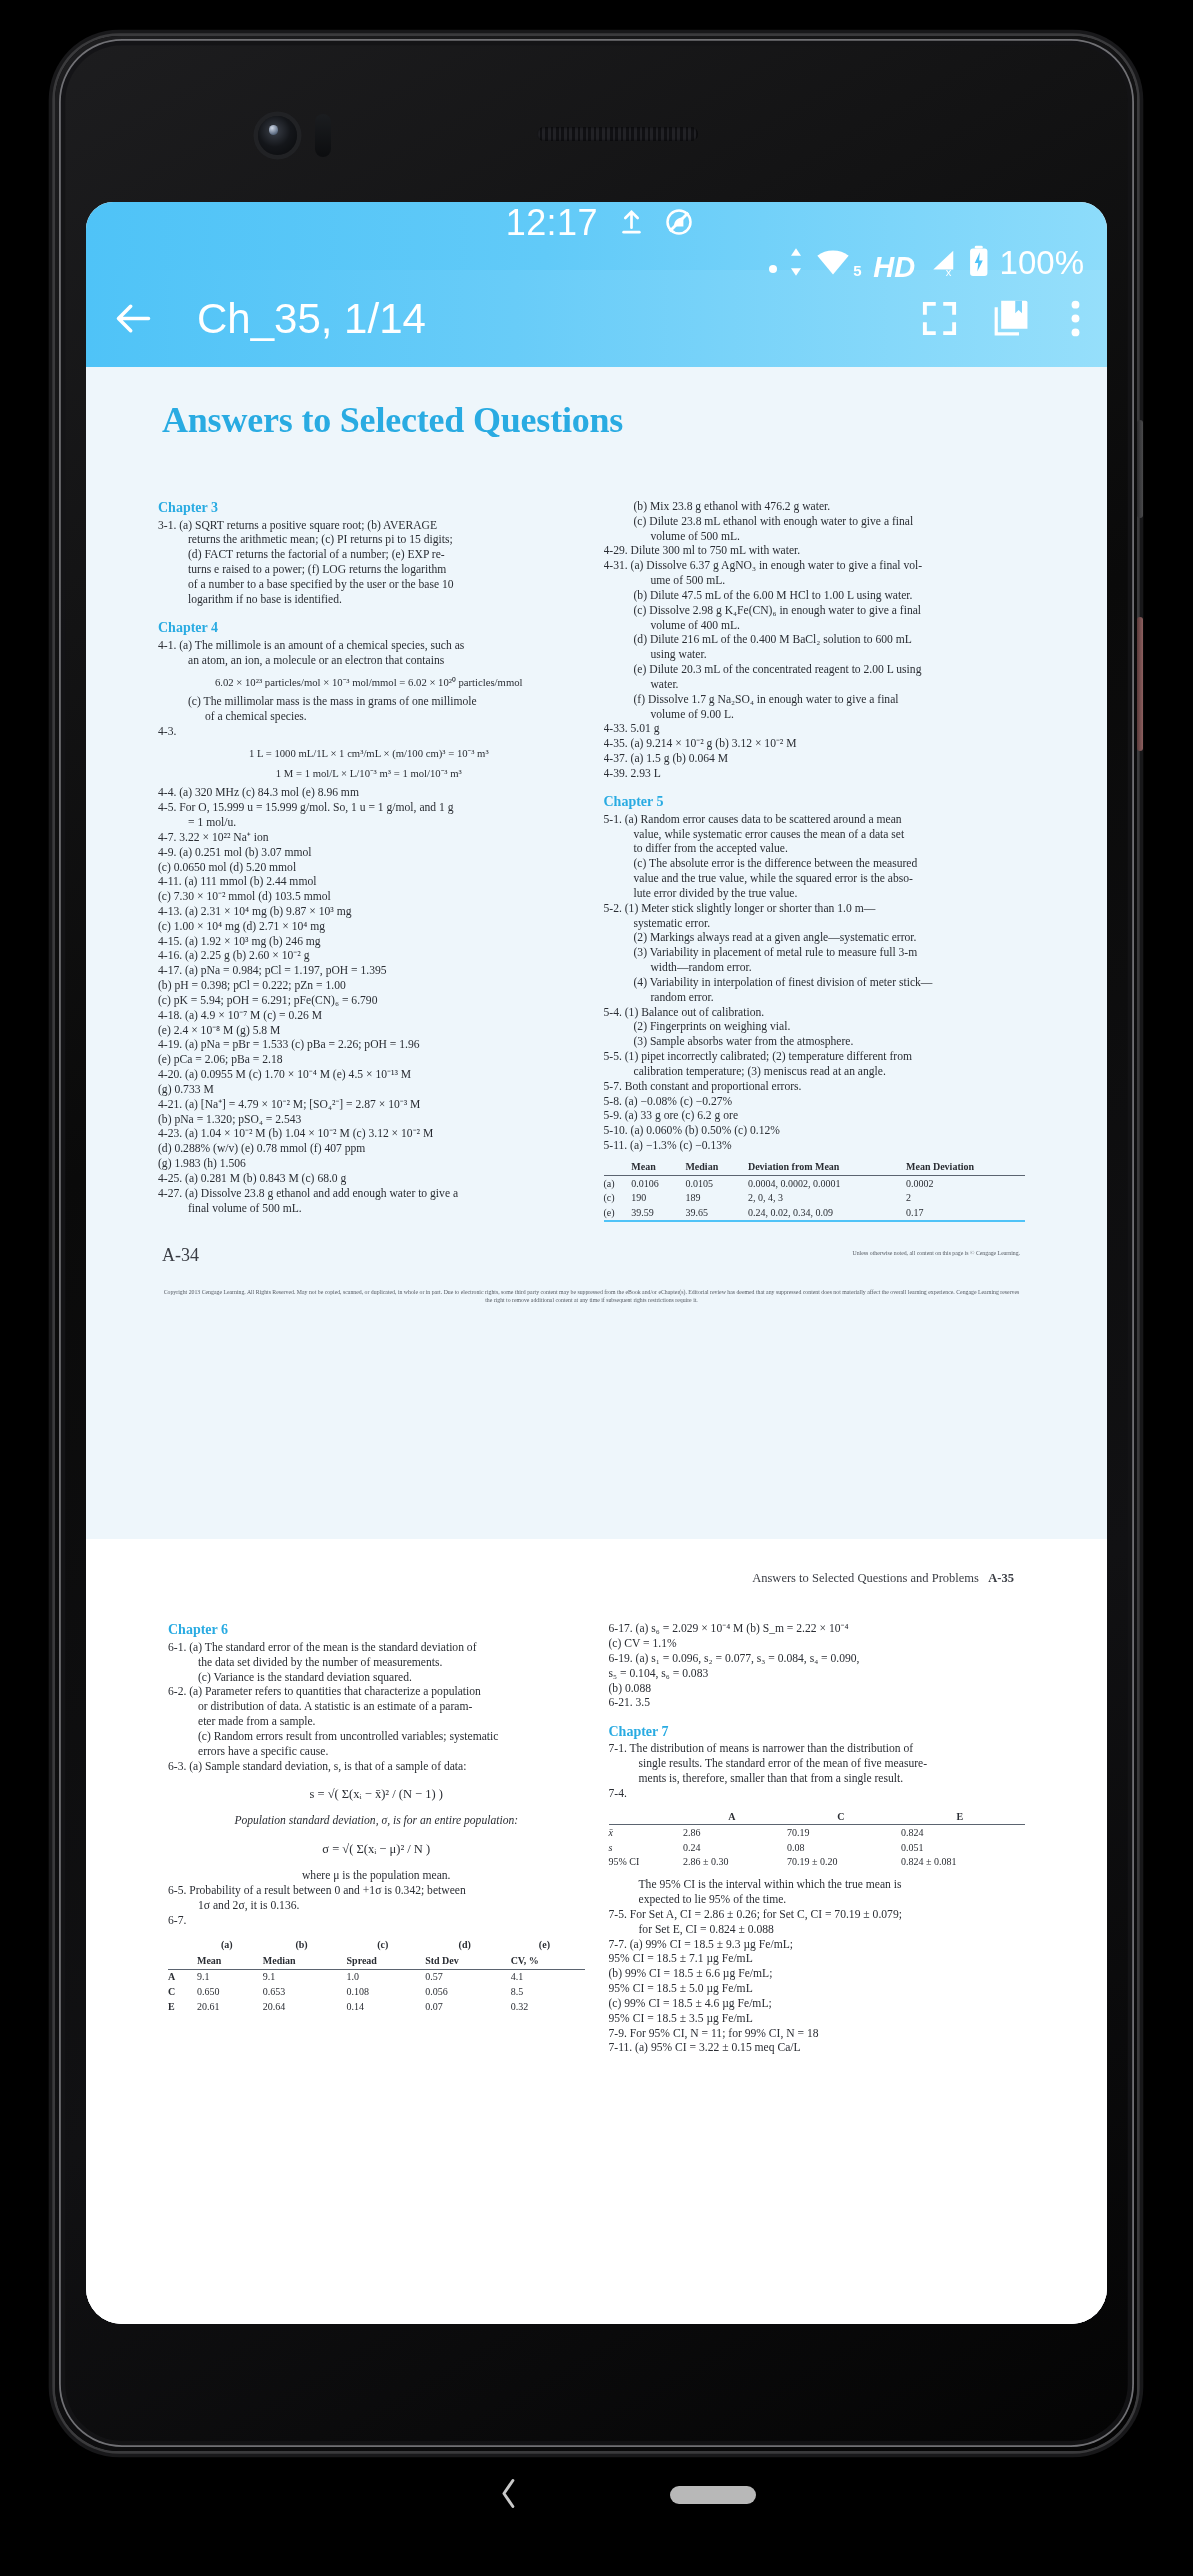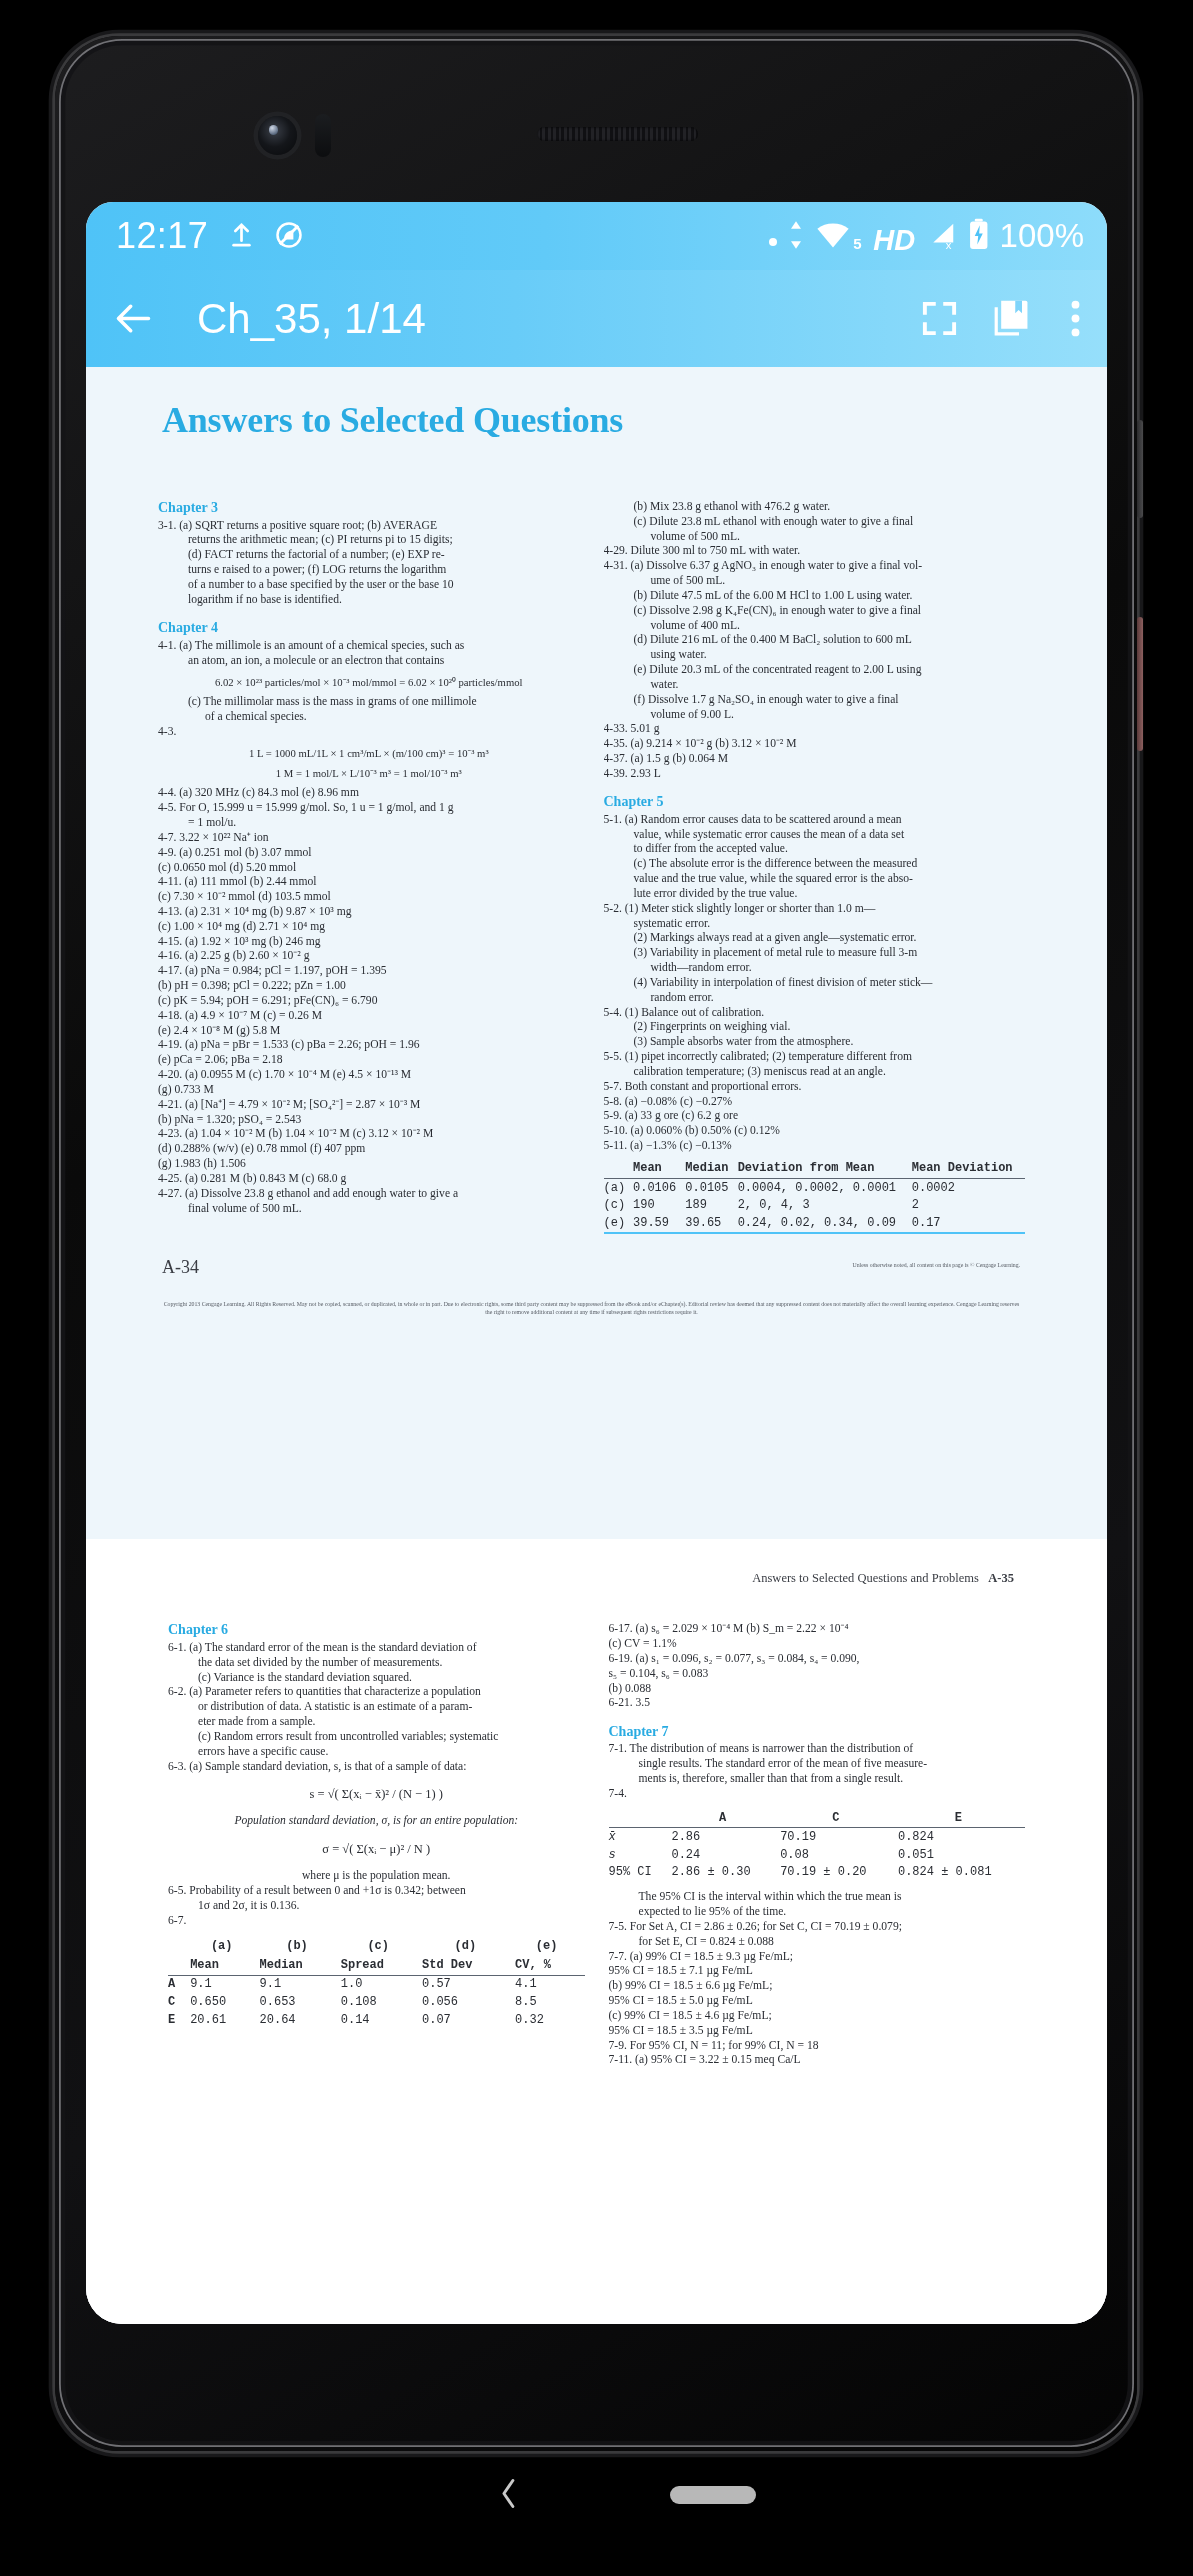--- a/index.html
+++ b/index.html
@@ -51,20 +51,21 @@
   .screen{
     position:absolute;left:86px;top:202px;width:1021px;height:2122px;
     border-radius:27px 27px 36px 36px;overflow:hidden;background:#fff;
   }
 
   
   .statusbar{
     height:68px;background:linear-gradient(90deg,#4fc3f7 0%,#61caf8 45%,#8ddcfb 100%);
     display:flex;align-items:center;padding:0 23px 0 30px;box-sizing:border-box;
     color:#fff;
+    flex-direction:column;
   }
   .sb-left{display:flex;align-items:center;gap:19.7px;}
   .sb-time{font-size:36px;font-weight:400;letter-spacing:0.4px;}
   .sb-right{margin-left:auto;display:flex;align-items:flex-end;gap:11.6px;}
   .sb-dot{width:8px;height:8px;border-radius:50%;background:#fff;margin-bottom:9px;}
   .sb-num{font-size:15px;font-weight:700;align-self:flex-end;margin-left:-8px;margin-bottom:2.7px;}
   .sb-hd{font-style:italic;font-weight:700;font-size:29px;letter-spacing:0;line-height:1;}
   .sb-batt-txt{font-size:33px;font-weight:400;margin-left:-1.8px;}
 
   
@@ -105,21 +106,21 @@
   }
   .ln.ind{padding-left:30px;}
   .ln.ind2{padding-left:47px;}
   .ln.wrap{white-space:normal;}
   .eq{
     text-align:center;font-family:"Liberation Serif", serif;font-size:10.7px;
     margin:6.3px 0;color:#2a2d33;
   }
 
   .minitable{
-    font-family:Liberation Mono, monospace;font-size:12px;color:#2a2d33;
+    font-family:Liberation Serif, serif;font-size:10px;color:#2a2d33;
     border-collapse:collapse;margin-top:5.4px;width:100%;
   }
   .minitable th{
     font-weight:700;text-align:left;padding:1.8px 6.3px 2.7px 0;border-bottom:1.4px solid #5b6470;
     white-space:nowrap;
   }
   .minitable td{padding:1.8px 6.3px 1.8px 0;white-space:nowrap;}
   .minitable.bottomrule{border-bottom:2.2px solid #4fc3f7;}
 
   .pagenum{

